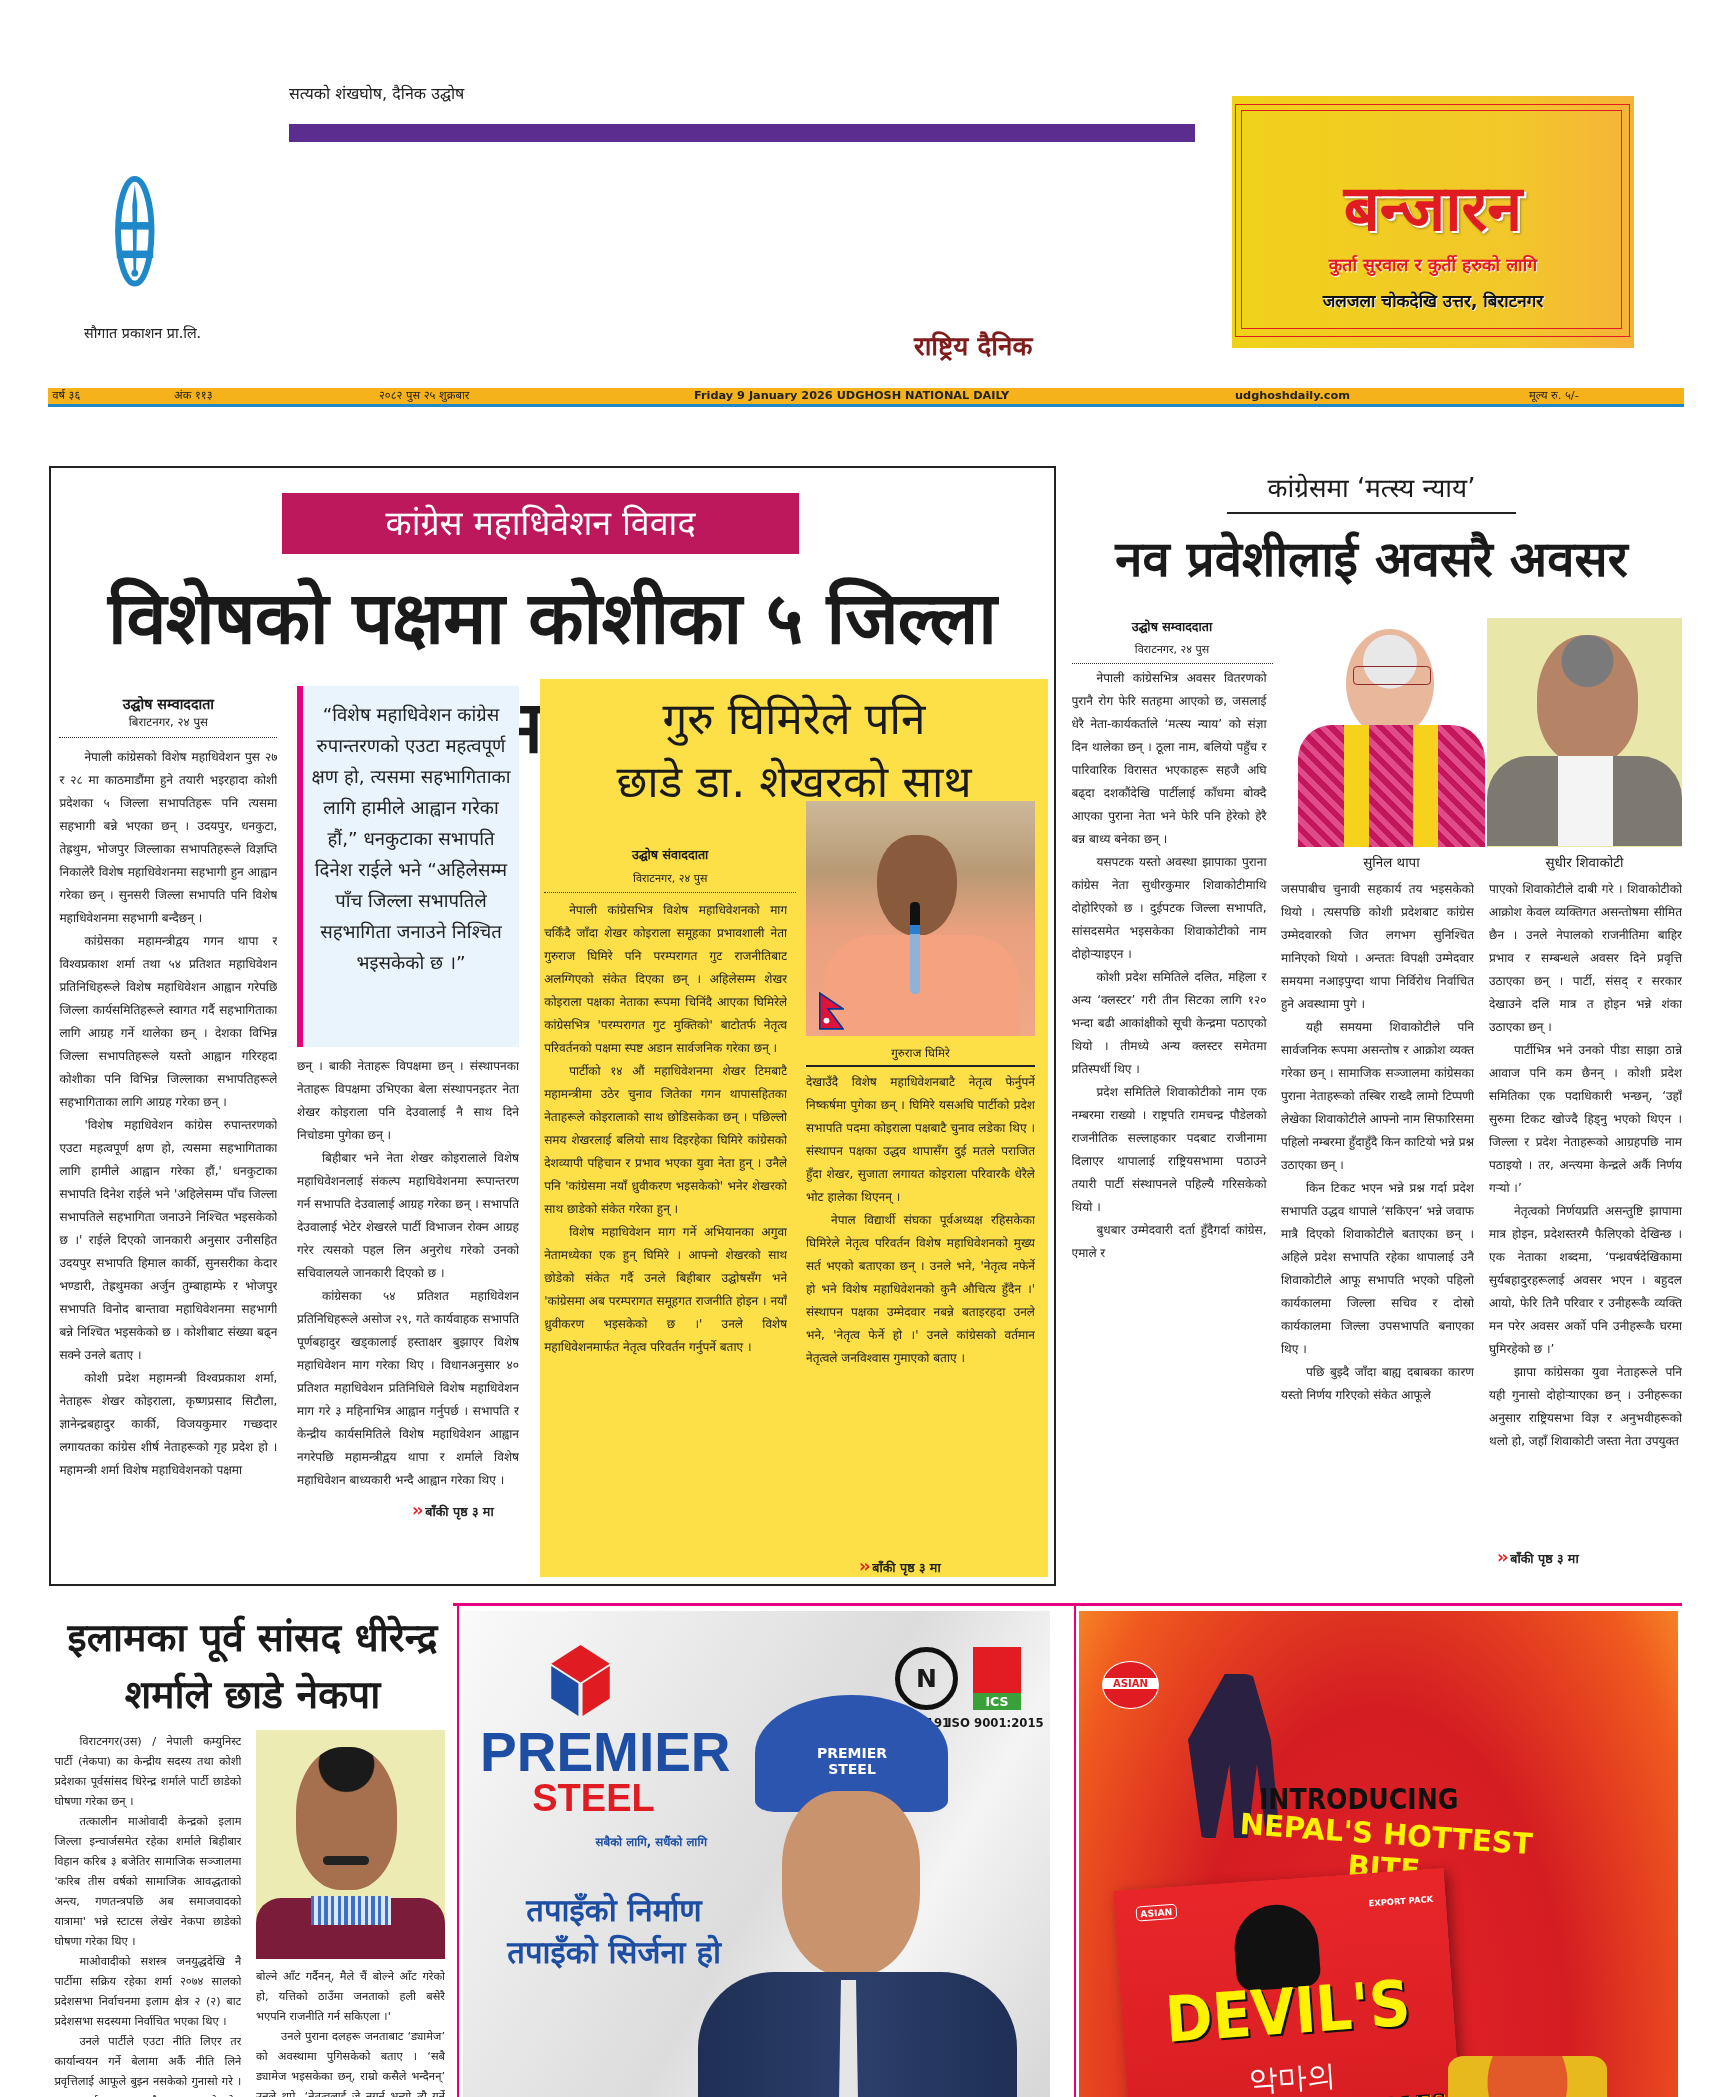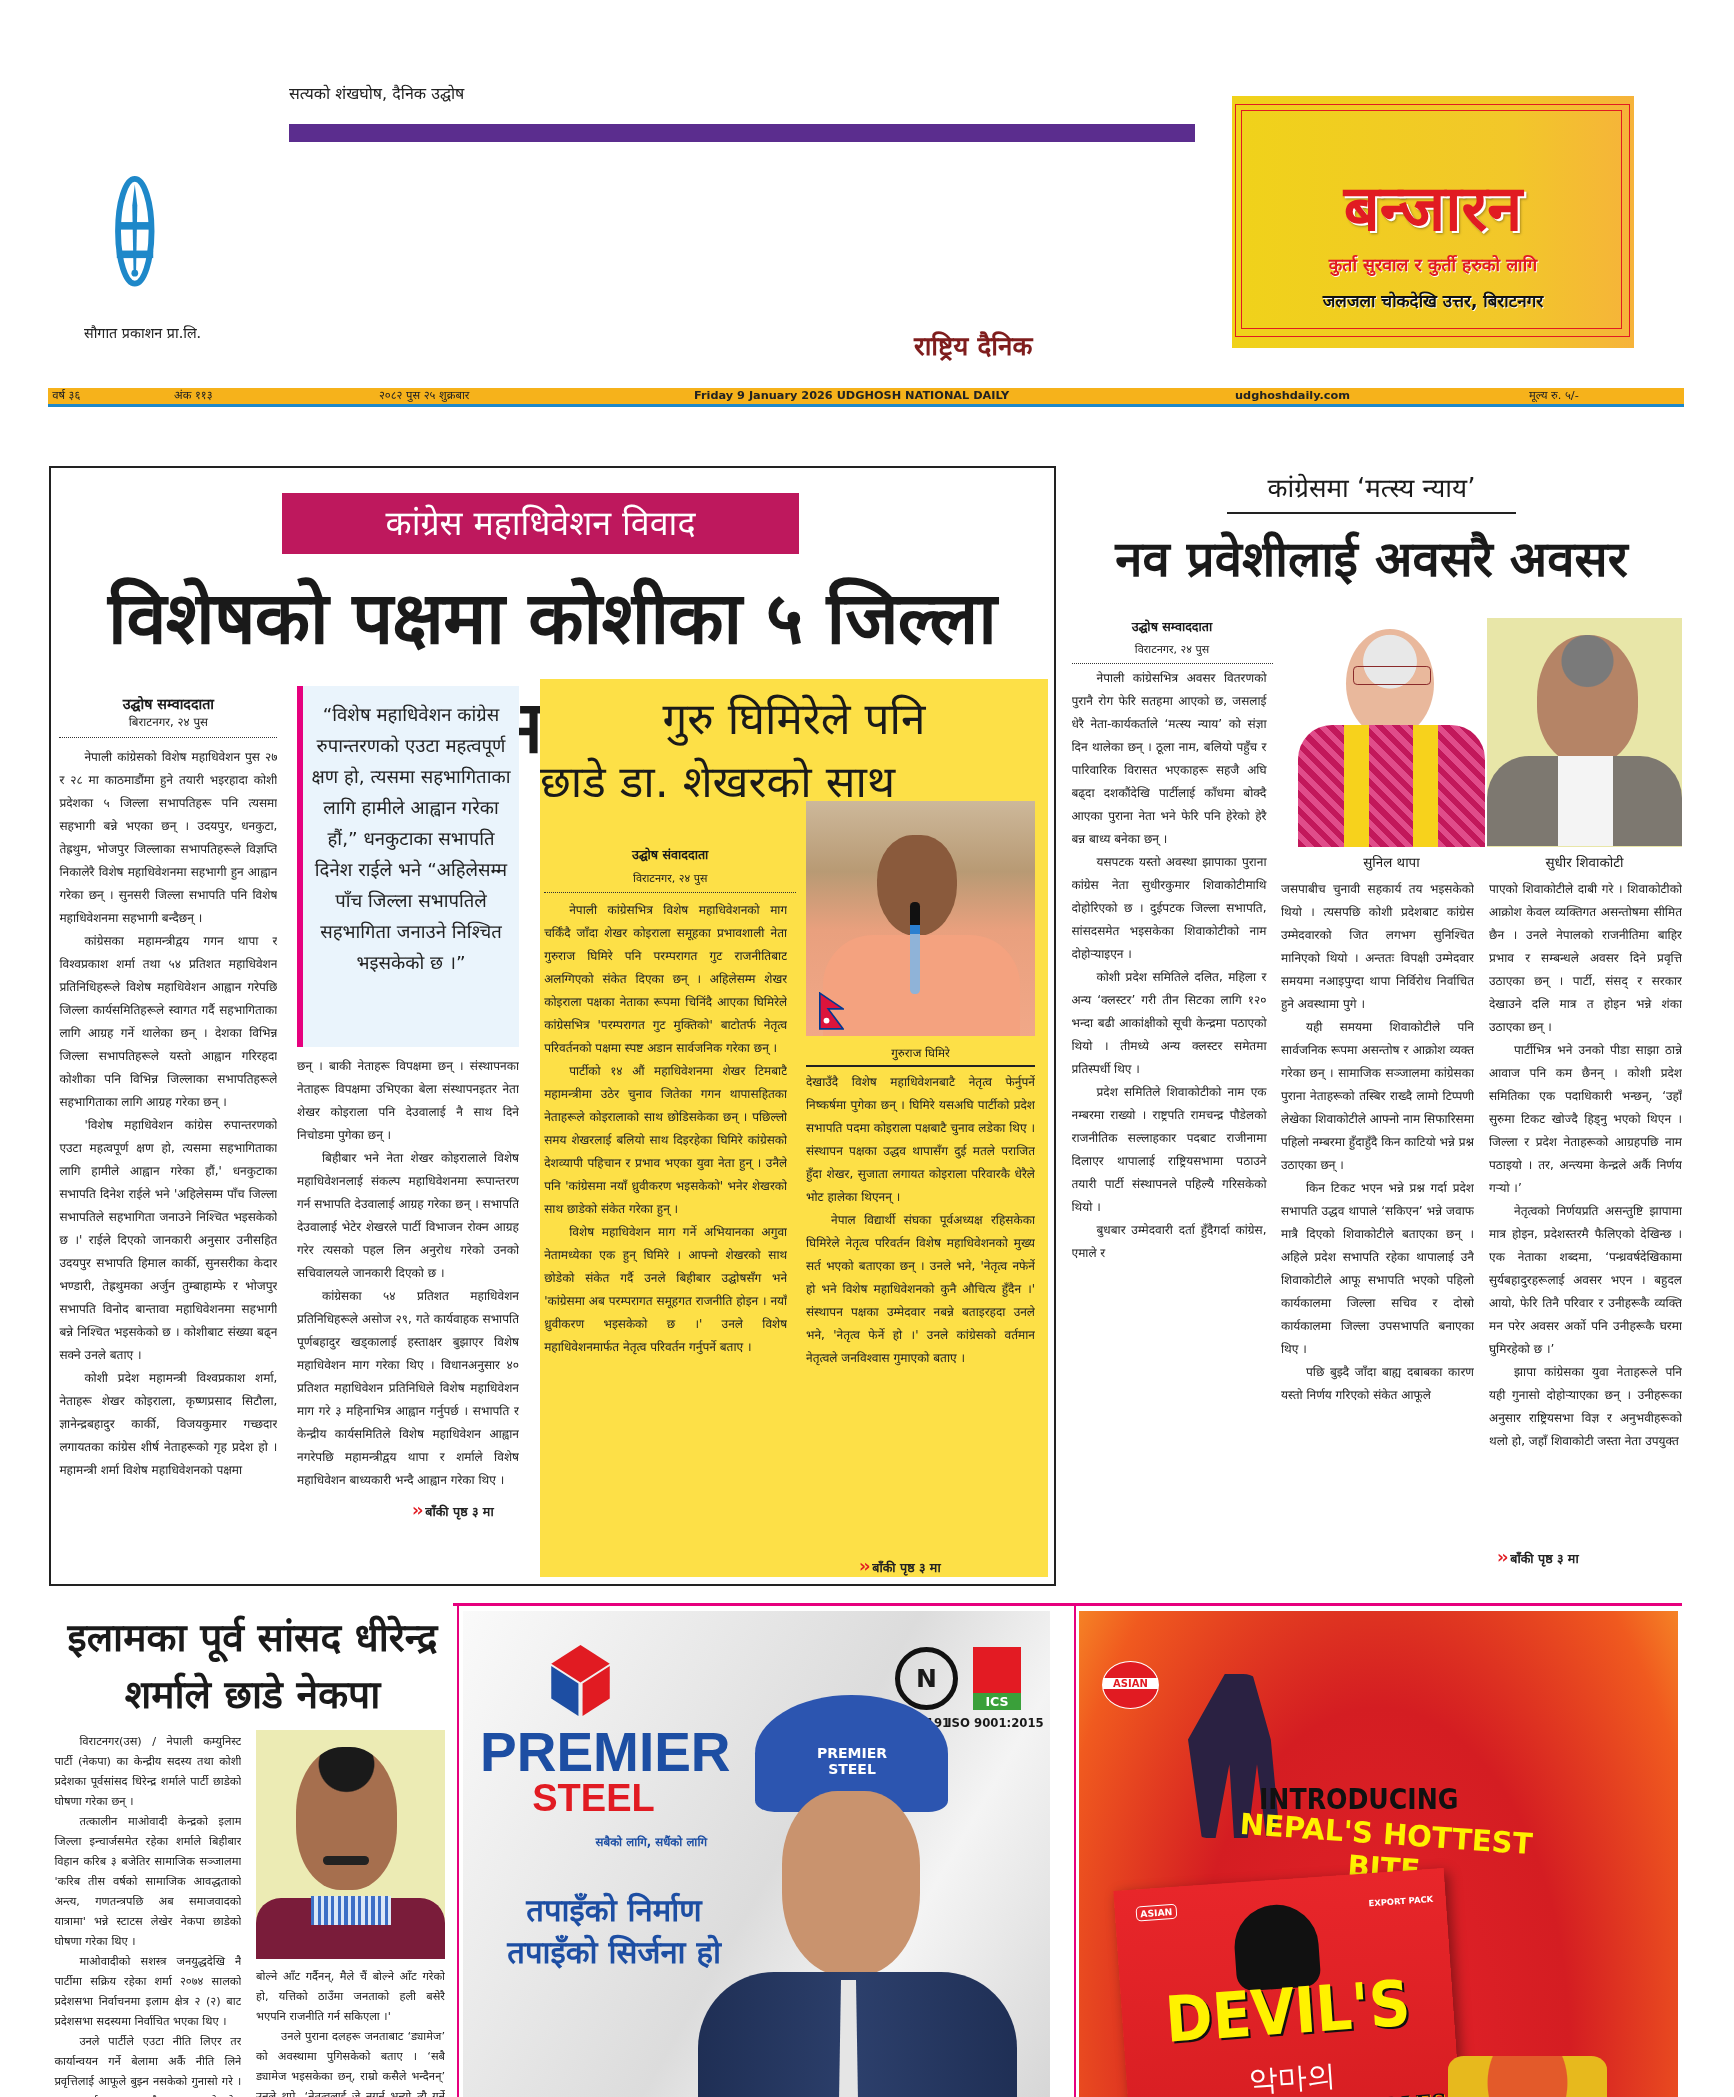--- a/index.html
+++ b/index.html
@@ -77,21 +77,21 @@
     <p style="text-indent:0;">छन् । बाकी नेताहरू विपक्षमा छन् । संस्थापनका नेताहरू विपक्षमा उभिएका बेला संस्थापनइतर नेता शेखर कोइराला पनि देउवालाई नै साथ दिने निचोडमा पुगेका छन् ।</p>
     <p>बिहीबार भने नेता शेखर कोइरालाले विशेष महाधिवेशनलाई संकल्प महाधिवेशनमा रूपान्तरण गर्न सभापति देउवालाई आग्रह गरेका छन् । सभापति देउवालाई भेटेर शेखरले पार्टी विभाजन रोक्न आग्रह गरेर त्यसको पहल लिन अनुरोध गरेको उनको सचिवालयले जानकारी दिएको छ ।</p>
     <p>कांग्रेसका ५४ प्रतिशत महाधिवेशन प्रतिनिधिहरूले असोज २९, गते कार्यवाहक सभापति पूर्णबहादुर खड्कालाई हस्ताक्षर बुझाएर विशेष महाधिवेशन माग गरेका थिए । विधानअनुसार ४० प्रतिशत महाधिवेशन प्रतिनिधिले विशेष महाधिवेशन माग गरे ३ महिनाभित्र आह्वान गर्नुपर्छ । सभापति र केन्द्रीय कार्यसमितिले विशेष महाधिवेशन आह्वान नगरेपछि महामन्त्रीद्वय थापा र शर्माले विशेष महाधिवेशन बाध्यकारी भन्दै आह्वान गरेका थिए ।</p>
   </div>
   <div class="abs cont" style="left:361px;top:1032px;">
     <span class="arr">››</span><span>बाँकी पृष्ठ ३ मा</span>
   </div>
 
   <div class="abs" style="left:489px;top:211px;width:508px;height:898px;background:#fde047;">
     <div class="abs" style="left:0;top:8.4px;width:508px;text-align:center;font-size:44px;line-height:63px;">गुरु घिमिरेले पनि</div>
-    <div class="abs" style="left:0;top:71px;width:508px;text-align:left;font-size:44px;line-height:63px;">छाडे डा. शेखरको साथ</div>
+    <div class="abs" style="left:0;top:71px;width:508px;text-align:center;font-size:44px;line-height:63px;">छाडे डा. शेखरको साथ</div>
     <div class="abs" style="left:4.2px;top:155px;width:252px;">
       <div class="byline-name" style="font-size:12.6px;">उद्घोष संवाददाता</div>
       <div class="byline-place" style="font-size:11px;margin-top:6.7px;">विराटनगर, २४ पुस</div>
       <div class="dash"></div>
     </div>
     <div class="abs col-text" style="left:4.2px;top:220px;width:243px;height:659px;overflow:hidden;">
       <p>नेपाली कांग्रेसभित्र विशेष महाधिवेशनको माग चर्किँदै जाँदा शेखर कोइराला समूहका प्रभावशाली नेता गुरुराज घिमिरे पनि परम्परागत गुट राजनीतिबाट अलग्गिएको संकेत दिएका छन् । अहिलेसम्म शेखर कोइराला पक्षका नेताका रूपमा चिनिंदै आएका घिमिरेले कांग्रेसभित्र 'परम्परागत गुट मुक्तिको' बाटोतर्फ नेतृत्व परिवर्तनको पक्षमा स्पष्ट अडान सार्वजनिक गरेका छन् ।</p>
       <p>पार्टीको १४ औं महाधिवेशनमा शेखर टिमबाटै महामन्त्रीमा उठेर चुनाव जितेका गगन थापासहितका नेताहरूले कोइरालाको साथ छोडिसकेका छन् । पछिल्लो समय शेखरलाई बलियो साथ दिइरहेका घिमिरे कांग्रेसको देशव्यापी पहिचान र प्रभाव भएका युवा नेता हुन् । उनैले पनि 'कांग्रेसमा नयाँ ध्रुवीकरण भइसकेको' भनेर शेखरको साथ छाडेको संकेत गरेका हुन् ।</p>
       <p>विशेष महाधिवेशन माग गर्ने अभियानका अगुवा नेतामध्येका एक हुन् घिमिरे । आफ्नो शेखरको साथ छोडेको संकेत गर्दै उनले बिहीबार उद्घोषसँग भने 'कांग्रेसमा अब परम्परागत समूहगत राजनीति होइन । नयाँ ध्रुवीकरण भइसकेको छ ।' उनले विशेष महाधिवेशनमार्फत नेतृत्व परिवर्तन गर्नुपर्ने बताए ।</p>
     </div>

